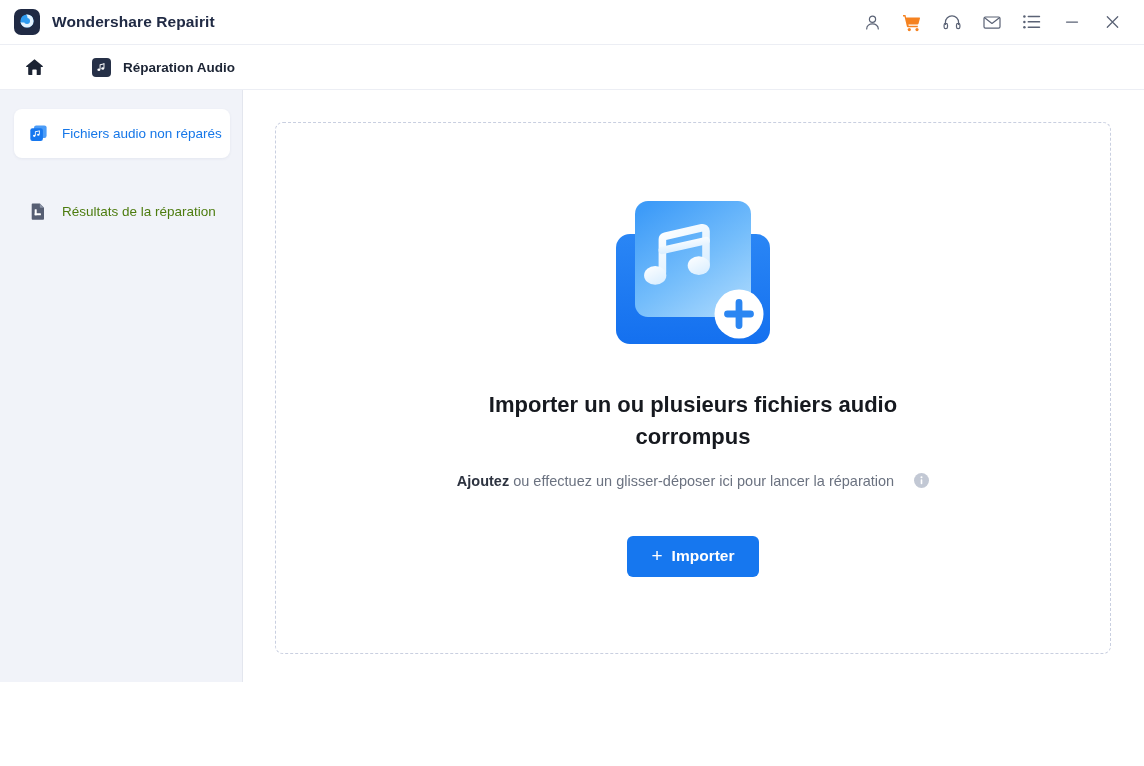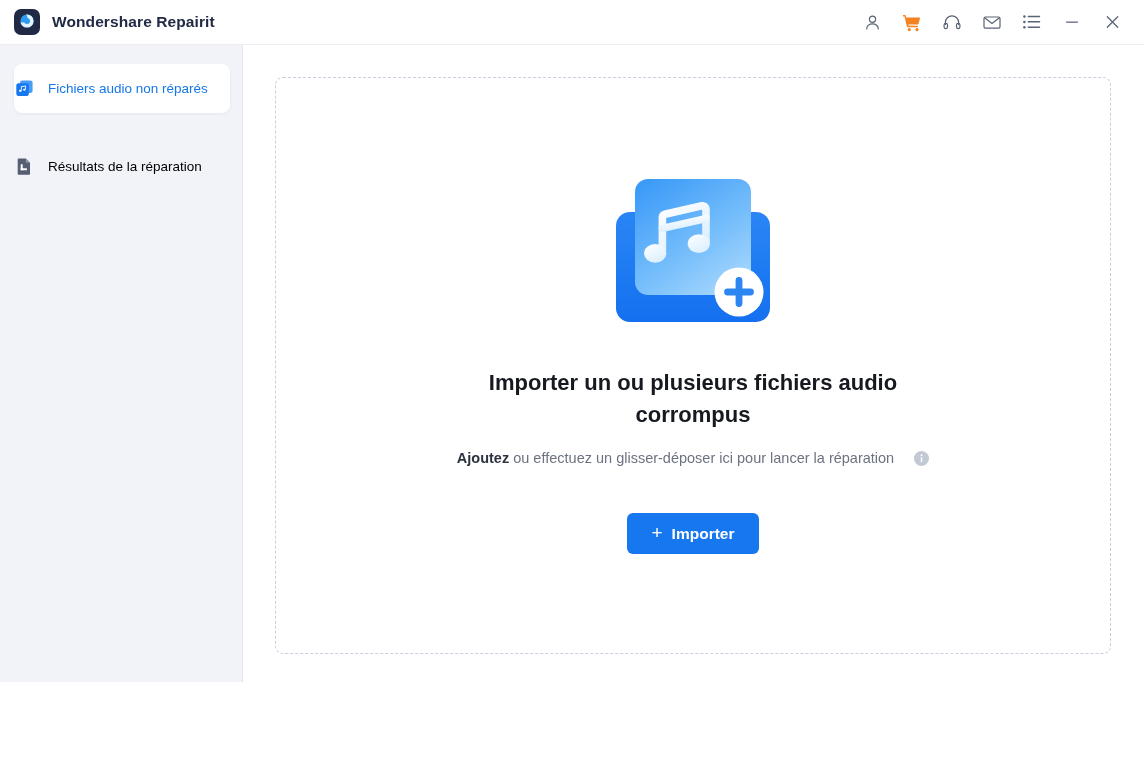--- a/index.html
+++ b/index.html
@@ -81,34 +81,35 @@
     background: #f1f3f9;
     border-right: 1px solid #e3e6ee;
     padding-top: 19px;
     position: relative;
   }
   .side-item {
     height: 49px;
     margin: 0 12px 0 14px;
     border-radius: 8px;
     display: flex; align-items: center;
+    padding-left: 14px;
     cursor: pointer;
   }
   .side-item.active {
     background: #ffffff;
     box-shadow: 0 1px 3px rgba(60,70,110,.07);
   }
   .side-item + .side-item { margin-top: 29px; }
   .si-icon {
     width: 20px; height: 20px; flex: 0 0 20px;
     display: flex; align-items: center; justify-content: center;
   }
   .si-label {
     margin-left: 14px;
-    font-size: 13.5px; color: #000000;
+    font-size: 13.5px; color: #4d7c0f;
   }
   .side-item.active .si-label { color: #1677e8; }
 
   
   .main {
     flex: 1 1 auto;
     background: #ffffff;
     padding: 32px 33px 28px 32px;
     display: flex;
   }
@@ -222,20 +223,40 @@
 
       <div class="tb-btn">
         <svg width="17" height="16" viewBox="0 0 17 16" stroke="currentColor" stroke-width="1.25" stroke-linecap="round">
           <path d="M3.3 2.7l10.4 10.6M13.7 2.7L3.3 13.3"></path>
         </svg>
       </div>
 
     </div>
   </div>
 
+  <div class="breadcrumb">
+    <div class="home-btn">
+      <svg width="19" height="18" viewBox="0 0 19 18" fill="currentColor">
+        <path d="M9.5 1.3 1.3 8.1c-.4.3-.2 1 .4 1h1.5v7.1c0 .4.3.7.7.7h3.4v-4.6c0-.4.3-.7.7-.7h3c.4 0 .7.3.7.7v4.6h3.4c.4 0 .7-.3.7-.7V9.1h1.5c.6 0 .8-.7.4-1z"></path>
+      </svg>
+    </div>
+    <div class="bc-sep"></div>
+    <div class="bc-item">
+      <div class="bc-icon">
+        <svg width="11" height="11" viewBox="0 0 11 11" fill="#ffffff">
+          <path d="M4.1 2.2 8.3 1.2v1.15L4.1 3.35z"></path>
+          <rect x="3.6" y="2.3" width=".95" height="5.2" rx=".4"></rect>
+          <rect x="7.5" y="1.25" width=".95" height="4.9" rx=".4"></rect>
+          <ellipse cx="2.85" cy="7.7" rx="1.5" ry="1.25"></ellipse>
+          <ellipse cx="6.75" cy="6.6" rx="1.5" ry="1.25"></ellipse>
+        </svg>
+      </div>
+      <div class="bc-label">Réparation Audio</div>
+    </div>
+  </div>
 
   <div class="body">
 
     <div class="sidebar">
 
       <div class="side-item active">
         <div class="si-icon">
           <svg width="19" height="19" viewBox="0 0 19 19">
             <rect x="5" y="1.4" width="12.6" height="12.6" rx="2.2" fill="#4b9cf7"></rect>
             <rect x="1.3" y="4.3" width="12.6" height="12.6" rx="2.2" fill="#1677ef"></rect>

